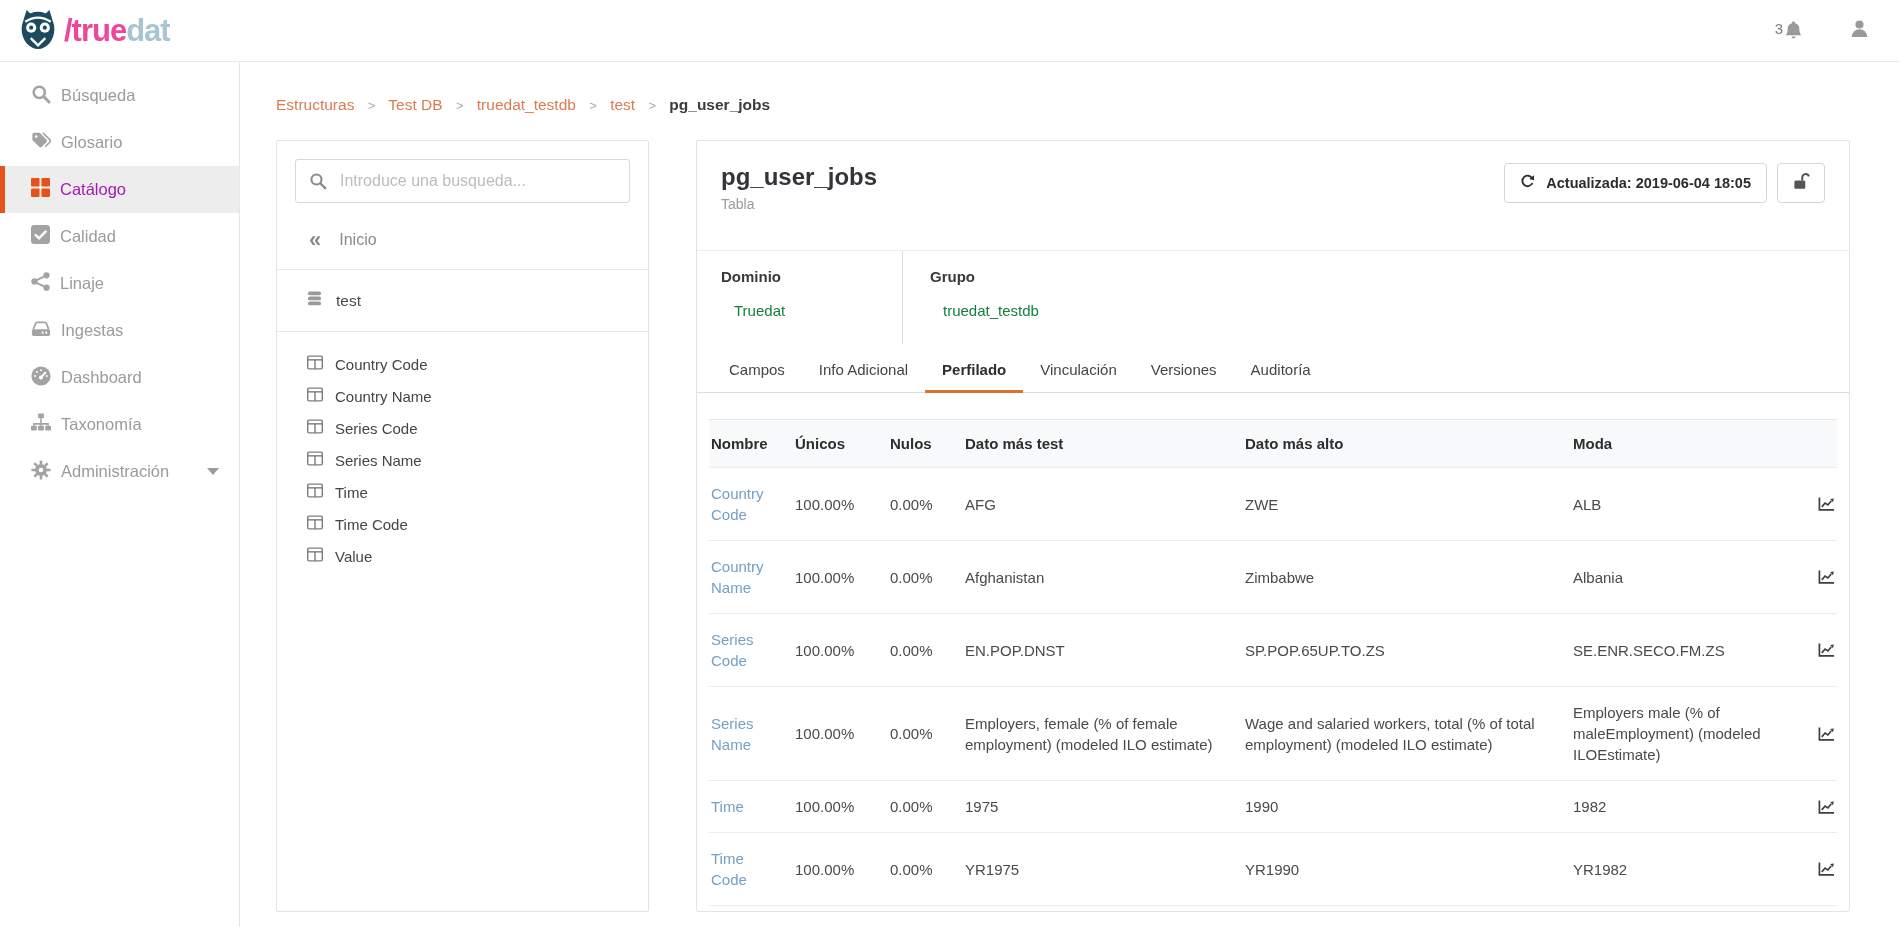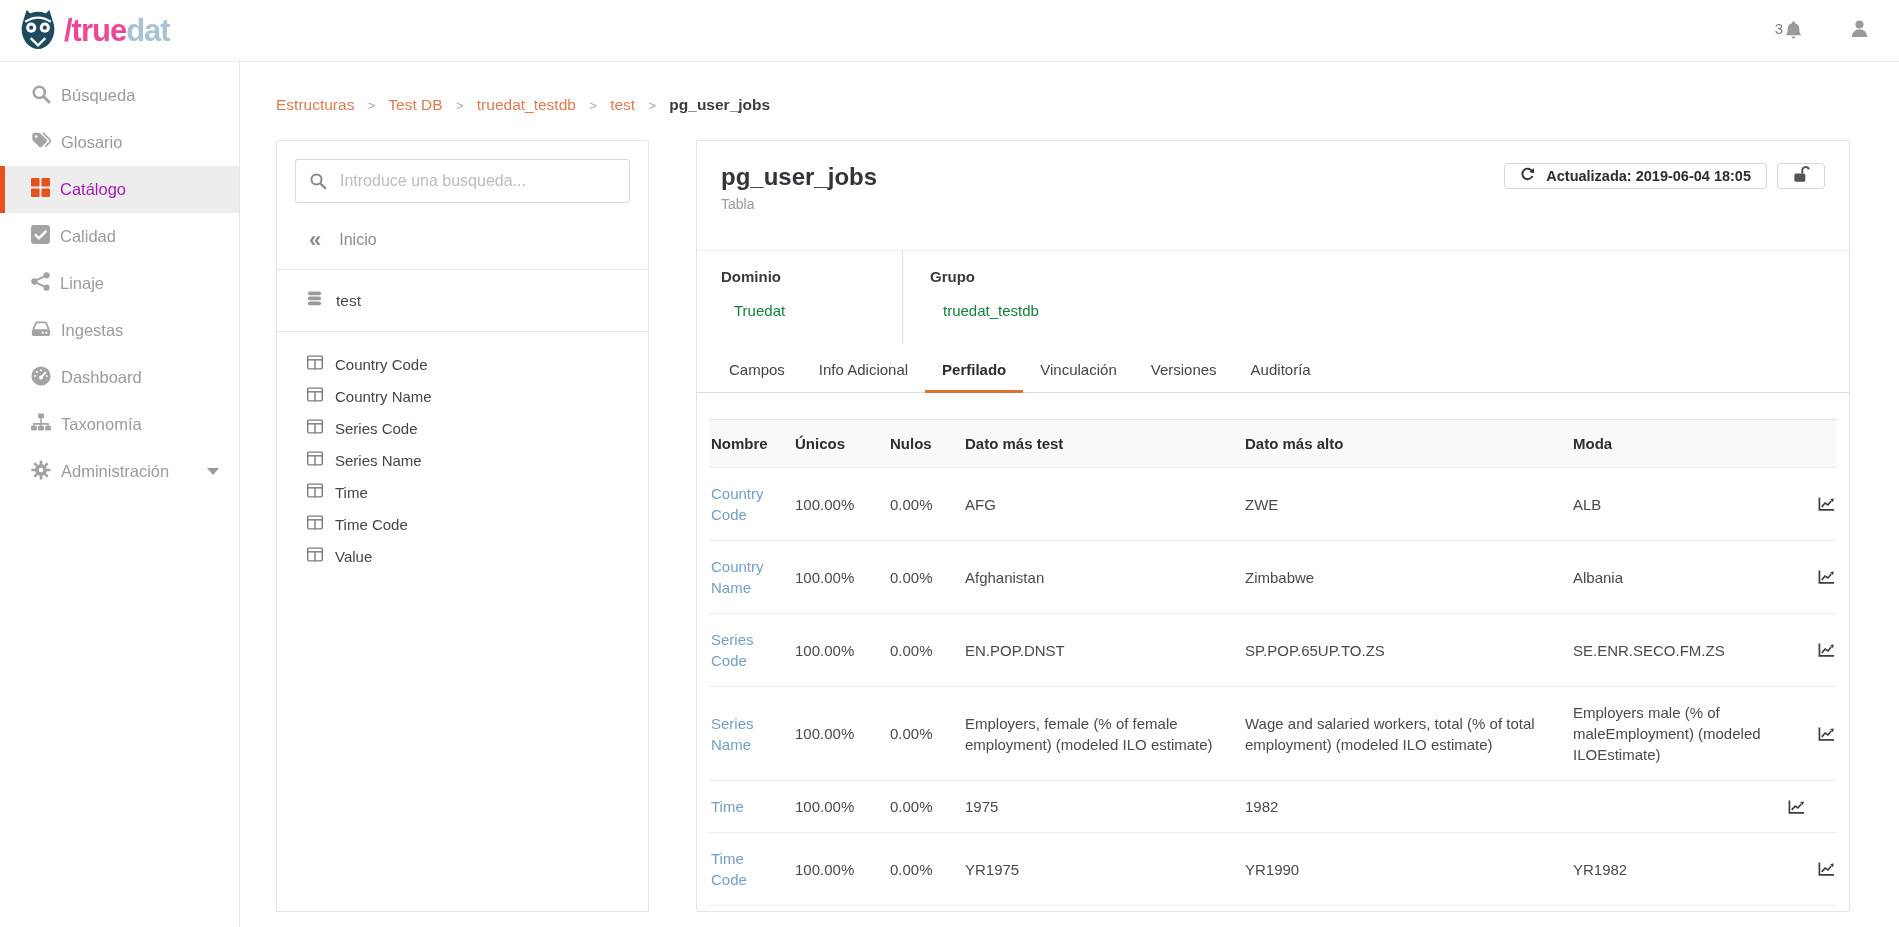--- a/index.html
+++ b/index.html
@@ -55,21 +55,21 @@
   .col-item { display:flex; align-items:center; gap:12px; padding:7px 0 7px 30px;
     font-size:15px; color:#454545; cursor:pointer; }
   .col-item svg { color:#7d7d7d; flex-shrink:0; }
 
   
   .detail-card { flex:1; }
   .detail-header { display:flex; justify-content:space-between; align-items:flex-start; padding:22px 24px 16px; }
   .detail-title { font-size:24px; font-weight:600; color:#33333a; }
   .detail-subtitle { font-size:14px; color:#9a9a9a; margin-top:5px; }
   .actions { display:flex; gap:10px; }
-  .btn { border:1px solid #d6d6d6; border-radius:4px; background:#fff; height:26px;
+  .btn { border:1px solid #d6d6d6; border-radius:4px; background:#fff; height:40px;
     display:flex; align-items:center; gap:11px; padding:0 15px; cursor:pointer;
     font-size:14.5px; font-weight:600; color:#2d2d2d; font-family:inherit; }
   .btn-lock { width:48px; justify-content:center; padding:0; color:#555; }
 
   .meta-row { display:flex; border-top:1px solid #ececec; margin-top:22px; }
   .meta-col { padding:17px 0 25px 24px; }
   .meta-col.first { width:205px; flex-shrink:0; }
   .meta-col.second { flex:1; border-left:1px solid #dcdcdc; padding-left:27px; }
   .meta-label { font-size:15px; font-weight:700; color:#3a3a3a; }
   .meta-value { font-size:15px; color:#15803d; margin-top:17px; padding-left:13px; }
@@ -435,20 +435,21 @@
                   <polygon points="12.9,2.6 16.8,2.2 15.8,6.1" fill="#3a3f46"></polygon>
                 </svg>
               </div>
           </div>
 
           <div class="trow">
             <div class="cell-name">Time</div>
             <div>100.00%</div>
             <div>0.00%</div>
             <div>1975</div>
+            <div>1990</div>
             <div>1982</div>
             <div class="cell-chart">
                 <svg width="17" height="16" viewBox="0 0 18 16">
                   <path d="M1.5 1 V14.3 H17" stroke="#3a3f46" stroke-width="1.8" fill="none"></path>
                   <polyline points="4,11 7.5,7 10.5,9 14,4.8" stroke="#3a3f46" stroke-width="1.8" fill="none"></polyline>
                   <polygon points="12.9,2.6 16.8,2.2 15.8,6.1" fill="#3a3f46"></polygon>
                 </svg>
               </div>
           </div>
 

